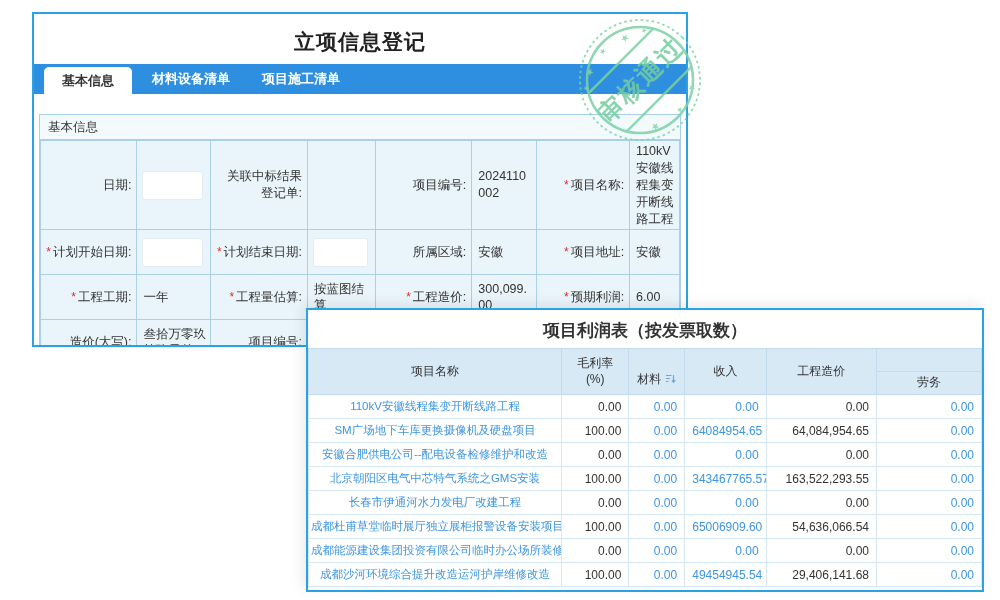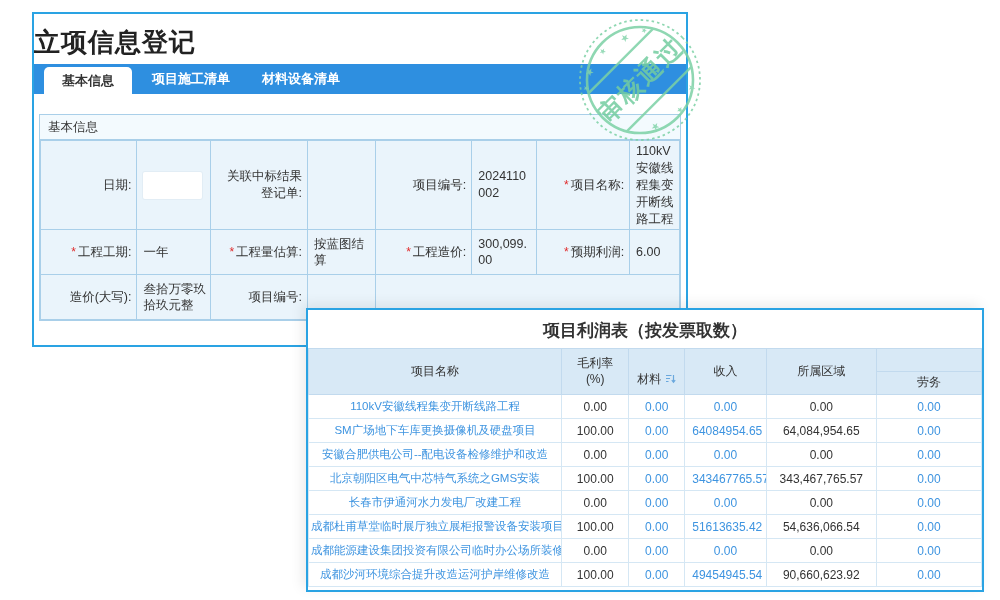--- a/index.html
+++ b/index.html
@@ -16,22 +16,22 @@
   .panel-top {
     position: absolute; left: 32px; top: 12px;
     width: 656px; height: 335px;
     background: #fff;
     border: 2px solid #2aa3e3;
     z-index: 1;
     overflow: hidden;
   }
   .panel-title {
     height: 50px; line-height: 56px;
-    text-align: left;
-    font-size: 26px; font-weight: bold; color: #222;
+    text-align: center;
+    font-size: 21px; font-weight: bold; color: #222;
     letter-spacing: 1px;
   }
   .tabbar {
     height: 30px; background: #2e8fe0;
     display: flex; align-items: flex-end;
     padding-left: 10px;
   }
   .tab {
     color: #fff; font-size: 13px; font-weight: bold;
     padding: 0 16px; height: 30px; line-height: 30px;
@@ -113,34 +113,34 @@
     border: 1px solid #d5e7f4;
     height: 24px;
     padding: 0 7px;
     overflow: hidden; white-space: nowrap;
     vertical-align: middle;
   }
   .profit-table td.name {
     color: #3e94e0; text-align: center;
     font-size: 11.5px; padding: 0 2px; cursor: pointer;
   }
-  .profit-table td.num { text-align: center; }
+  .profit-table td.num { text-align: right; }
   .profit-table td.blue { color: #3e94e0; }
   .sort-icon { margin-left: 4px; vertical-align: -1px; cursor: pointer; }
 </style>
 </head>
 <body>
 
 <div class="panel-top">
   <div class="panel-title">立项信息登记</div>
 
   <div class="tabbar">
     <div class="tab active">基本信息</div>
+    <div class="tab">材料设备清单</div>
     <div class="tab">项目施工清单</div>
-    <div class="tab">材料设备清单</div>
   </div>
 
   <div class="section-box">
     <div class="section-header">基本信息</div>
     <table class="form-grid">
       <colgroup>
         <col style="width:15.1%">
           <col style="width:11.5%">
         <col style="width:15.2%">
           <col style="width:10.6%">
@@ -155,20 +155,34 @@
             <td class="f-value">
               <div class="redact"></div>
             </td>
             <td class="f-label">关联中标结果登记单:</td>
             <td class="f-value"></td>
             <td class="f-label">项目编号:</td>
             <td class="f-value">2024110002</td>
             <td class="f-label"><span class="req">*</span>项目名称:</td>
             <td class="f-value">110kV安徽线程集变开断线路工程</td>
           </tr>
+          <tr class="r1">
+            <td class="f-label"><span class="req">*</span>计划开始日期:</td>
+            <td class="f-value">
+              <div class="redact"></div>
+            </td>
+            <td class="f-label"><span class="req">*</span>计划结束日期:</td>
+            <td class="f-value">
+              <div class="redact"></div>
+            </td>
+            <td class="f-label">所属区域:</td>
+            <td class="f-value">安徽</td>
+            <td class="f-label"><span class="req">*</span>项目地址:</td>
+            <td class="f-value">安徽</td>
+          </tr>
           <tr class="r2">
             <td class="f-label"><span class="req">*</span>工程工期:</td>
             <td class="f-value">一年</td>
             <td class="f-label"><span class="req">*</span>工程量估算:</td>
             <td class="f-value">按蓝图结算</td>
             <td class="f-label"><span class="req">*</span>工程造价:</td>
             <td class="f-value">300,099.00</td>
             <td class="f-label"><span class="req">*</span>预期利润:</td>
             <td class="f-value">6.00</td>
           </tr>
@@ -222,21 +236,21 @@
 (%)</th>
         <th rowspan="2">
           <span>材料</span><svg class="sort-icon" width="11" height="11" viewBox="0 0 11 11">
               <g stroke="#6aa8dd" stroke-width="1.2" fill="none">
                 <path d="M1 2.5h5.5M1 5.5h4M1 8.5h2.5"></path>
                 <path d="M8.5 2v7M6.8 7.2l1.7 2 1.7-2"></path>
               </g>
             </svg>
         </th>
         <th rowspan="2">收入</th>
-        <th rowspan="2">所属区域</th>
+        <th rowspan="2">工程造价</th>
         <th></th>
       </tr>
       <tr>
         <th>劳务</th>
       </tr>
     </thead>
     <tbody id="profit-body">
         <tr>
           <td class="name">110kV安徽线程集变开断线路工程</td>
           <td class="num">0.00</td>
@@ -259,50 +273,50 @@
           <td class="num blue">0.00</td>
           <td class="num blue">0.00</td>
           <td class="num">0.00</td>
           <td class="num blue">0.00</td>
         </tr>
         <tr>
           <td class="name">北京朝阳区电气中芯特气系统之GMS安装</td>
           <td class="num">100.00</td>
           <td class="num blue">0.00</td>
           <td class="num blue">343467765.57</td>
-          <td class="num">343,467,765.57</td>
+          <td class="num">163,522,293.55</td>
           <td class="num blue">0.00</td>
         </tr>
         <tr>
           <td class="name">长春市伊通河水力发电厂改建工程</td>
           <td class="num">0.00</td>
           <td class="num blue">0.00</td>
           <td class="num blue">0.00</td>
           <td class="num">0.00</td>
           <td class="num blue">0.00</td>
         </tr>
         <tr>
           <td class="name">成都杜甫草堂临时展厅独立展柜报警设备安装项目</td>
           <td class="num">100.00</td>
           <td class="num blue">0.00</td>
-          <td class="num blue">51613635.42</td>
+          <td class="num blue">65006909.60</td>
           <td class="num">54,636,066.54</td>
           <td class="num blue">0.00</td>
         </tr>
         <tr>
           <td class="name">成都能源建设集团投资有限公司临时办公场所装修改</td>
           <td class="num">0.00</td>
           <td class="num blue">0.00</td>
           <td class="num blue">0.00</td>
           <td class="num">0.00</td>
           <td class="num blue">0.00</td>
         </tr>
         <tr>
           <td class="name">成都沙河环境综合提升改造运河护岸维修改造</td>
           <td class="num">100.00</td>
           <td class="num blue">0.00</td>
           <td class="num blue">49454945.54</td>
-          <td class="num">90,660,623.92</td>
+          <td class="num">29,406,141.68</td>
           <td class="num blue">0.00</td>
         </tr>
       </tbody>
   </table>
 </div>
 
 </body></html>

